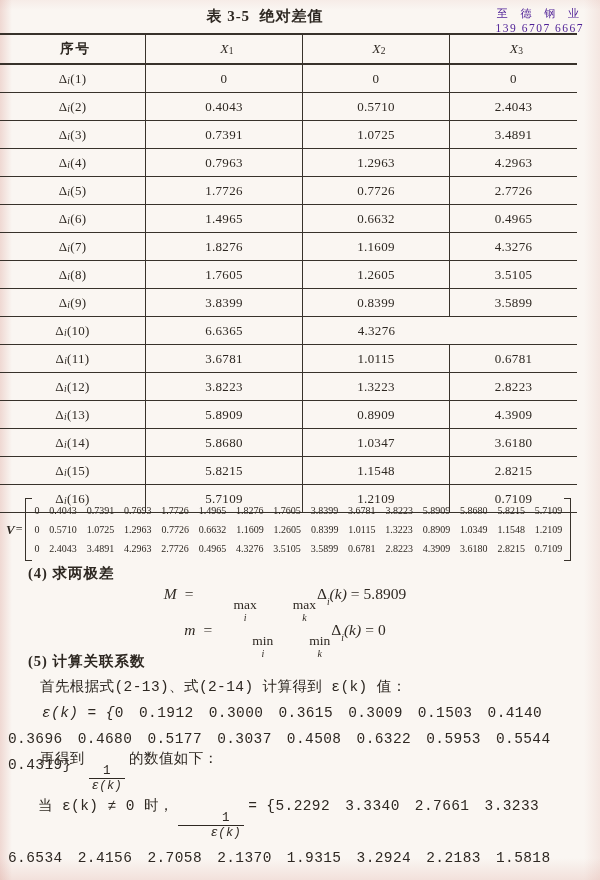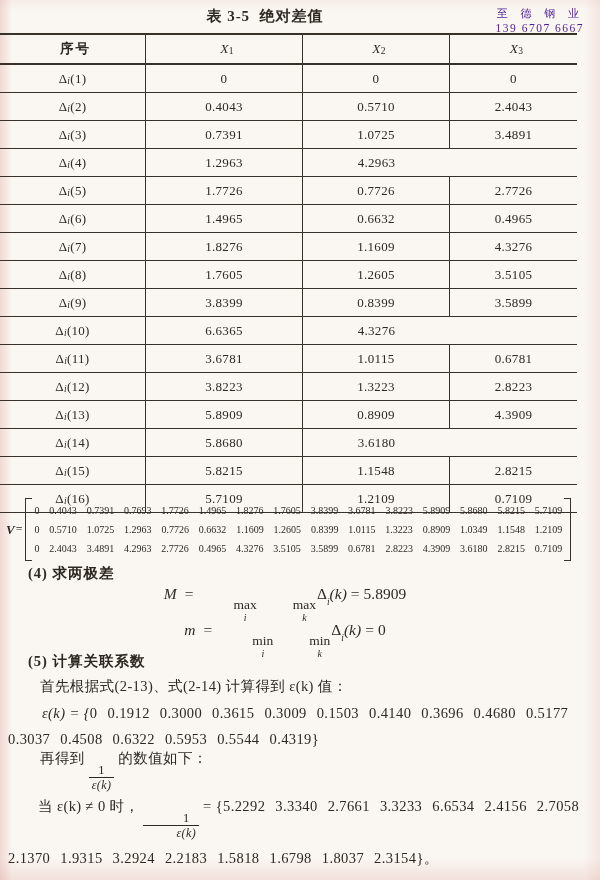--- a/index.html
+++ b/index.html
@@ -47,21 +47,21 @@
   .sec-heading { position:absolute; left:28px; font-size:14.5px; font-weight:600; letter-spacing:1px; }
   .formula { position:absolute; left:0; width:570px; text-align:center; font-size:15.5px; }
   .fvar { font-style:italic; margin-right:4px; }
   .feq { margin:0 4px; }
   .limop { display:inline-flex; flex-direction:column; align-items:center;
            vertical-align:-0.62em; line-height:1;margin-left:36px; }
   .limop .op { font-size:13.5px; }
   .limop .lim { font-size:10px; font-style:italic; margin-top:2px; }
   .fdelta { margin-left:1px; }
   .farg { font-style:italic; }
-  .para { position:absolute; font-size:14.5px; letter-spacing:.4px; }
+  .para { position:absolute; font-size:14.5px; letter-spacing:.4px;font-family:Liberation Mono, monospace; }
   .values { word-spacing:6px; }
   .frac { display:inline-flex; flex-direction:column; align-items:center;
           vertical-align:-0.75em; line-height:1.15; margin:0 4px; }
   .frac .num { font-size:12.5px; }
   .frac .den { font-size:12px; border-top:1.3px solid #2e2822; padding:1px 3px 0 3px; }
   .frac .den i, .eps-sym { font-style:italic; }
 </style>
 </head>
 <body>
 
@@ -102,20 +102,21 @@
         <div class="tcell">2.4043</div>
       </div>
       <div class="trow">
         <div class="tcell c0">Δ<sub class="isub">i</sub>(3)</div>
         <div class="tcell c1">0.7391</div>
         <div class="tcell c2">1.0725</div>
         <div class="tcell">3.4891</div>
       </div>
       <div class="trow">
         <div class="tcell c0">Δ<sub class="isub">i</sub>(4)</div>
+        <div class="tcell c1">0.7963</div>
         <div class="tcell c2">1.2963</div>
         <div class="tcell">4.2963</div>
       </div>
       <div class="trow">
         <div class="tcell c0">Δ<sub class="isub">i</sub>(5)</div>
         <div class="tcell c1">1.7726</div>
         <div class="tcell c2">0.7726</div>
         <div class="tcell">2.7726</div>
       </div>
       <div class="trow">
@@ -161,20 +162,21 @@
       </div>
       <div class="trow">
         <div class="tcell c0">Δ<sub class="isub">i</sub>(13)</div>
         <div class="tcell c1">5.8909</div>
         <div class="tcell c2">0.8909</div>
         <div class="tcell">4.3909</div>
       </div>
       <div class="trow">
         <div class="tcell c0">Δ<sub class="isub">i</sub>(14)</div>
         <div class="tcell c1">5.8680</div>
+        <div class="tcell c2">1.0347</div>
         <div class="tcell">3.6180</div>
       </div>
       <div class="trow">
         <div class="tcell c0">Δ<sub class="isub">i</sub>(15)</div>
         <div class="tcell c1">5.8215</div>
         <div class="tcell c2">1.1548</div>
         <div class="tcell">2.8215</div>
       </div>
       <div class="trow">
         <div class="tcell c0">Δ<sub class="isub">i</sub>(16)</div>

